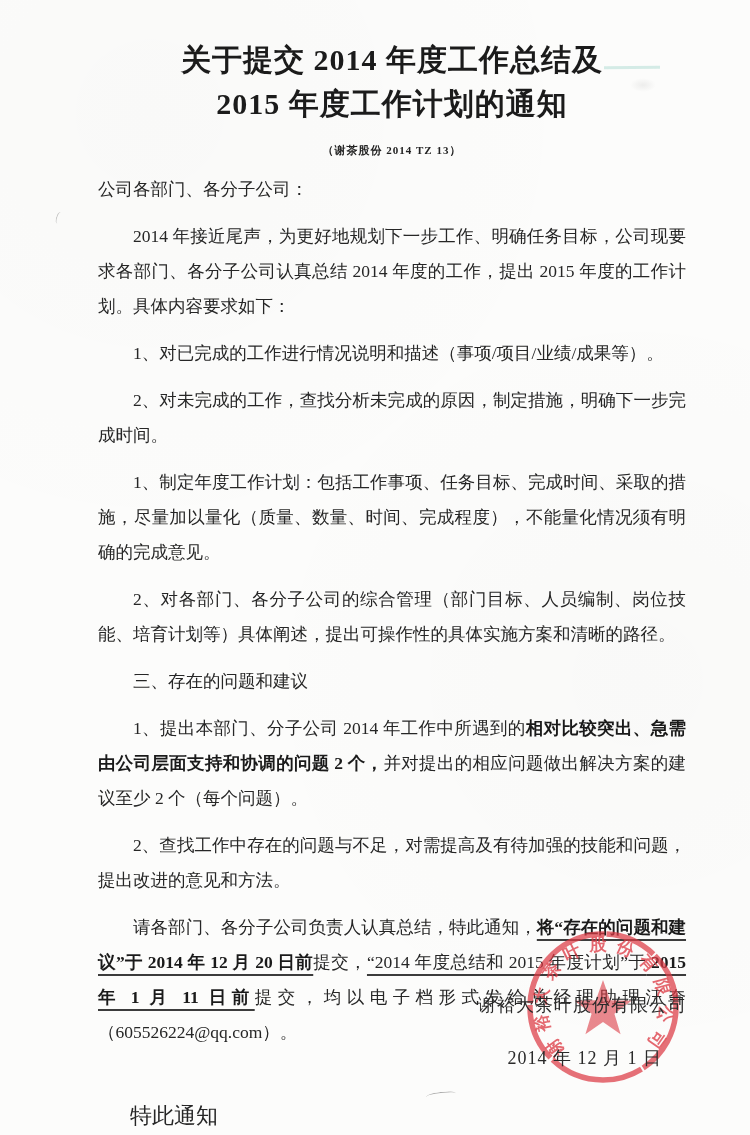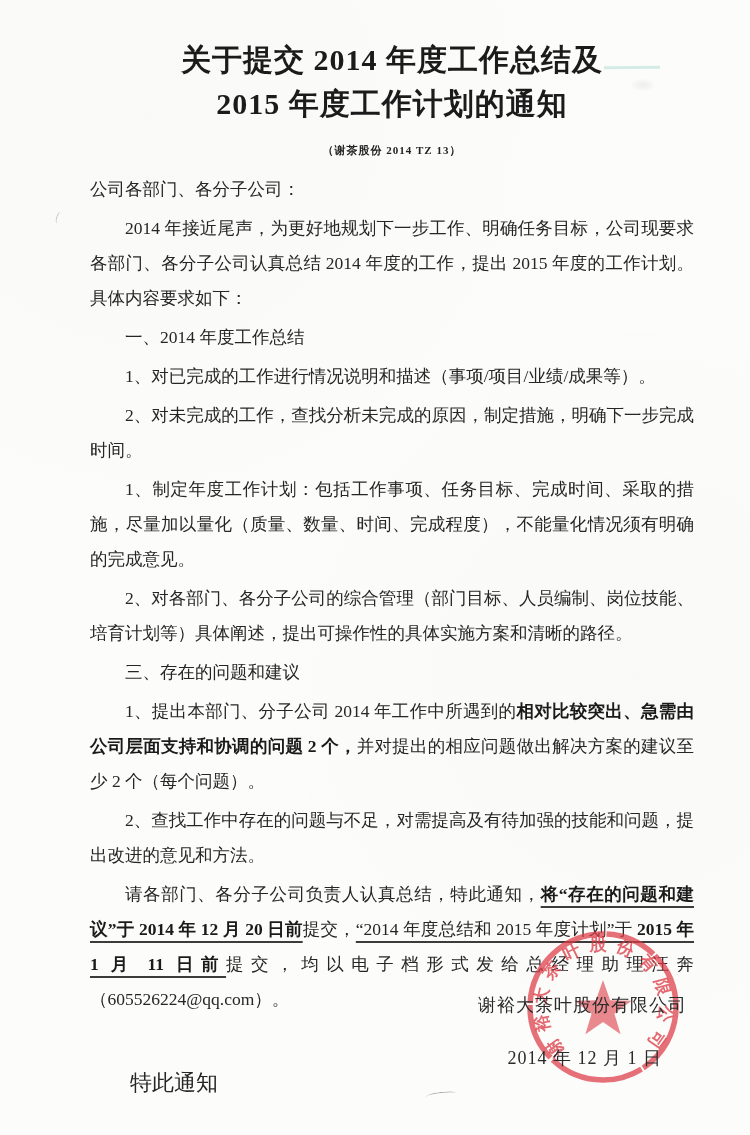--- a/index.html
+++ b/index.html
@@ -39,21 +39,21 @@
     color: #222;
     letter-spacing: 1px;
   }
   .body-text {
     margin-top: 14px;
     font-size: 17.5px;
     line-height: 35px;
     text-align: justify;
   }
   .body-text p.para {
-    margin: 4px;
+    margin: 12px;
     text-indent: 2em;
   }
   .body-text p.para.no-indent {
     text-indent: 0;
   }
   .body-text span.b {
     font-weight: 700;
     color: #1a1a1a;
   }
   .body-text span.u {
@@ -149,21 +149,20 @@
 <div class="page">
 
   <div class="title">关于提交 2014 年度工作总结及</div>
   <div class="title">2015 年度工作计划的通知</div>
 
   <div class="doc-number">（谢茶股份 2014 TZ 13）</div>
 
   <div class="body-text" id="body-paragraphs">
       <p class="para no-indent"><span>公司各部门、各分子公司：</span></p>
       <p class="para"><span>2014 年接近尾声，为更好地规划下一步工作、明确任务目标，公司现要求各部门、各分子公司认真总结 2014 年度的工作，提出 2015 年度的工作计划。具体内容要求如下：</span></p>
-      <p class="para"><span>一、2014 年度工作总结</span></p>
       <p class="para"><span>1、对已完成的工作进行情况说明和描述（事项/项目/业绩/成果等）。</span></p>
       <p class="para"><span>2、对未完成的工作，查找分析未完成的原因，制定措施，明确下一步完成时间。</span></p>
       <p class="para"><span>1、制定年度工作计划：包括工作事项、任务目标、完成时间、采取的措施，尽量加以量化（质量、数量、时间、完成程度），不能量化情况须有明确的完成意见。</span></p>
       <p class="para"><span>2、对各部门、各分子公司的综合管理（部门目标、人员编制、岗位技能、培育计划等）具体阐述，提出可操作性的具体实施方案和清晰的路径。</span></p>
       <p class="para"><span>三、存在的问题和建议</span></p>
       <p class="para"><span>1、提出本部门、分子公司 2014 年工作中所遇到的</span><span class="b">相对比较突出、急需由公司层面支持和协调的问题 2 个，</span><span>并对提出的相应问题做出解决方案的建议至少 2 个（每个问题）。</span></p>
       <p class="para"><span>2、查找工作中存在的问题与不足，对需提高及有待加强的技能和问题，提出改进的意见和方法。</span></p>
       <p class="para"><span>请各部门、各分子公司负责人认真总结，特此通知，</span><span class="b u">将“存在的问题和建议”于 2014 年 12 月 20 日前</span><span>提交，</span><span class="u">“2014 年度总结和 2015 年度计划”于</span><span class="b u"> 2015 年 1 月 11 日前</span><span>提交，均以电子档形式发给总经理助理汪奔（605526224@qq.com）。</span></p>
     </div>
 

